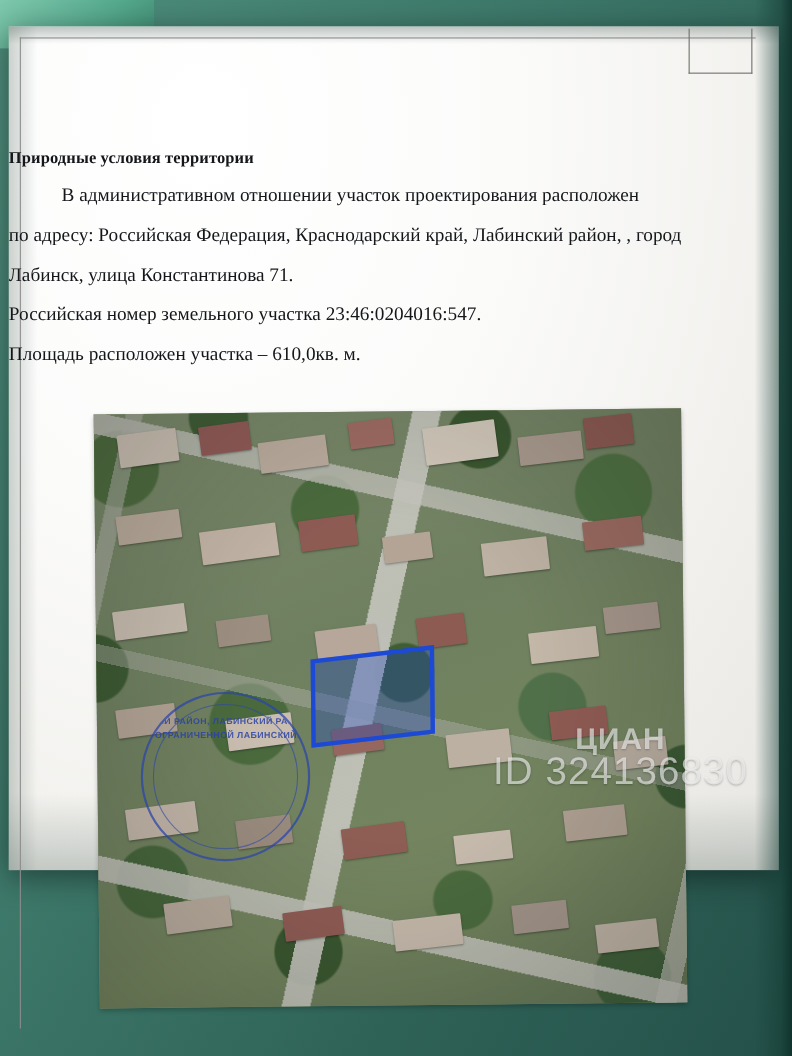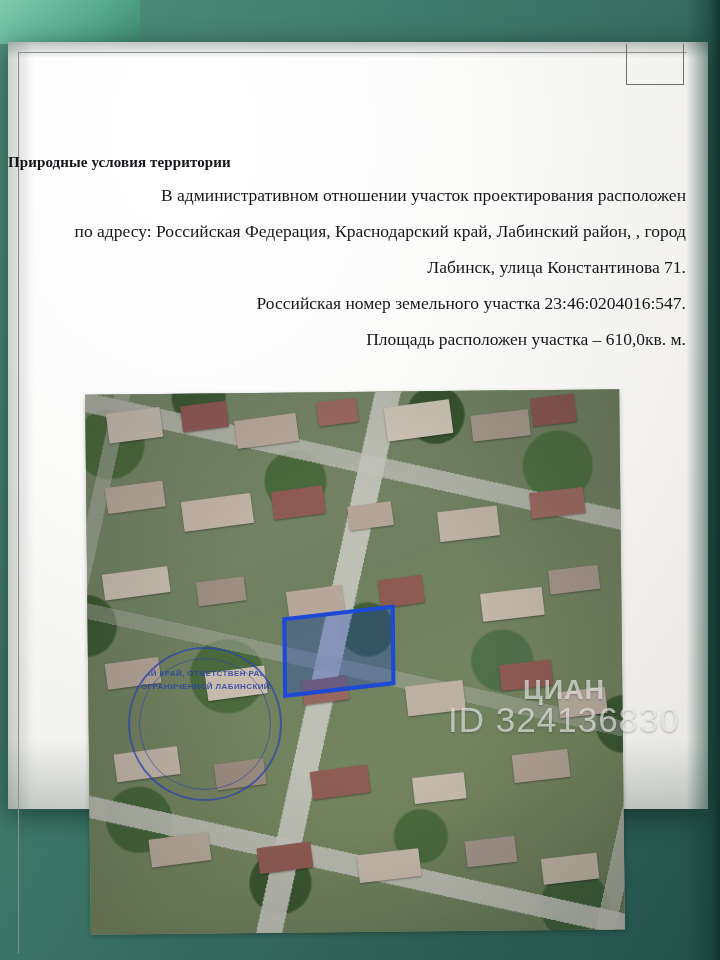--- a/index.html
+++ b/index.html
@@ -33,21 +33,21 @@
     position: absolute;
     right: 0; top: 0; bottom: 0;
     width: 34px;
     background: linear-gradient(90deg, rgba(20,60,52,0.0) 0%, rgba(20,60,52,0.55) 70%, rgba(14,45,40,0.85) 100%);
   }
 
   
   .page {
     position: absolute;
     left: 8px;
-    top: 42px;
+    top: 24px;
     width: 700px;
     height: 767px;
     background:
       radial-gradient(ellipse at 25% 12%, #ffffff 0%, #fbfbfa 38%, #f2f1ee 70%, #e7e6e2 100%);
     box-shadow: 0 6px 26px rgba(0,0,0,0.45);
   }
   .page-shade-left {
     position: absolute;
     left: 0; top: 0; bottom: 0;
     width: 26px;
@@ -102,21 +102,21 @@
     font-weight: bold;
     font-size: 15px;
     color: #15161a;
     letter-spacing: 0.1px;
   }
   .para {
     margin: 0;
     font-size: 17.5px;
     line-height: 36px;
     color: #14161a;
-    text-align: right;
+    text-align: left;
   }
   .para.indent {
     text-indent: 48px;
   }
 
   
   .photo-wrap {
     position: absolute;
     left: 80px;
     top: 350px;
@@ -319,17 +319,17 @@
         <div class="shadowveil"></div>
       </div>
     </div>
 
     <div class="watermark">
       <span class="wm-brand">ЦИАН</span>
       <span class="wm-id">ID 324136830</span>
     </div>
 
     <div class="stamp">
-      <span class="stamp-l1">...КИЙ КРАЙ, ОТВЕТСТВЕН РАЙОН</span>
+      <span class="stamp-l1">...КИЙ РАЙОН, ЛАБИНСКИЙ РАЙОН</span>
       <span class="stamp-l2">С ОГРАНИЧЕННОЙ ЛАБИНСКИЙ...</span>
     </div>
   </div>
 </div>
 
 </body></html>

